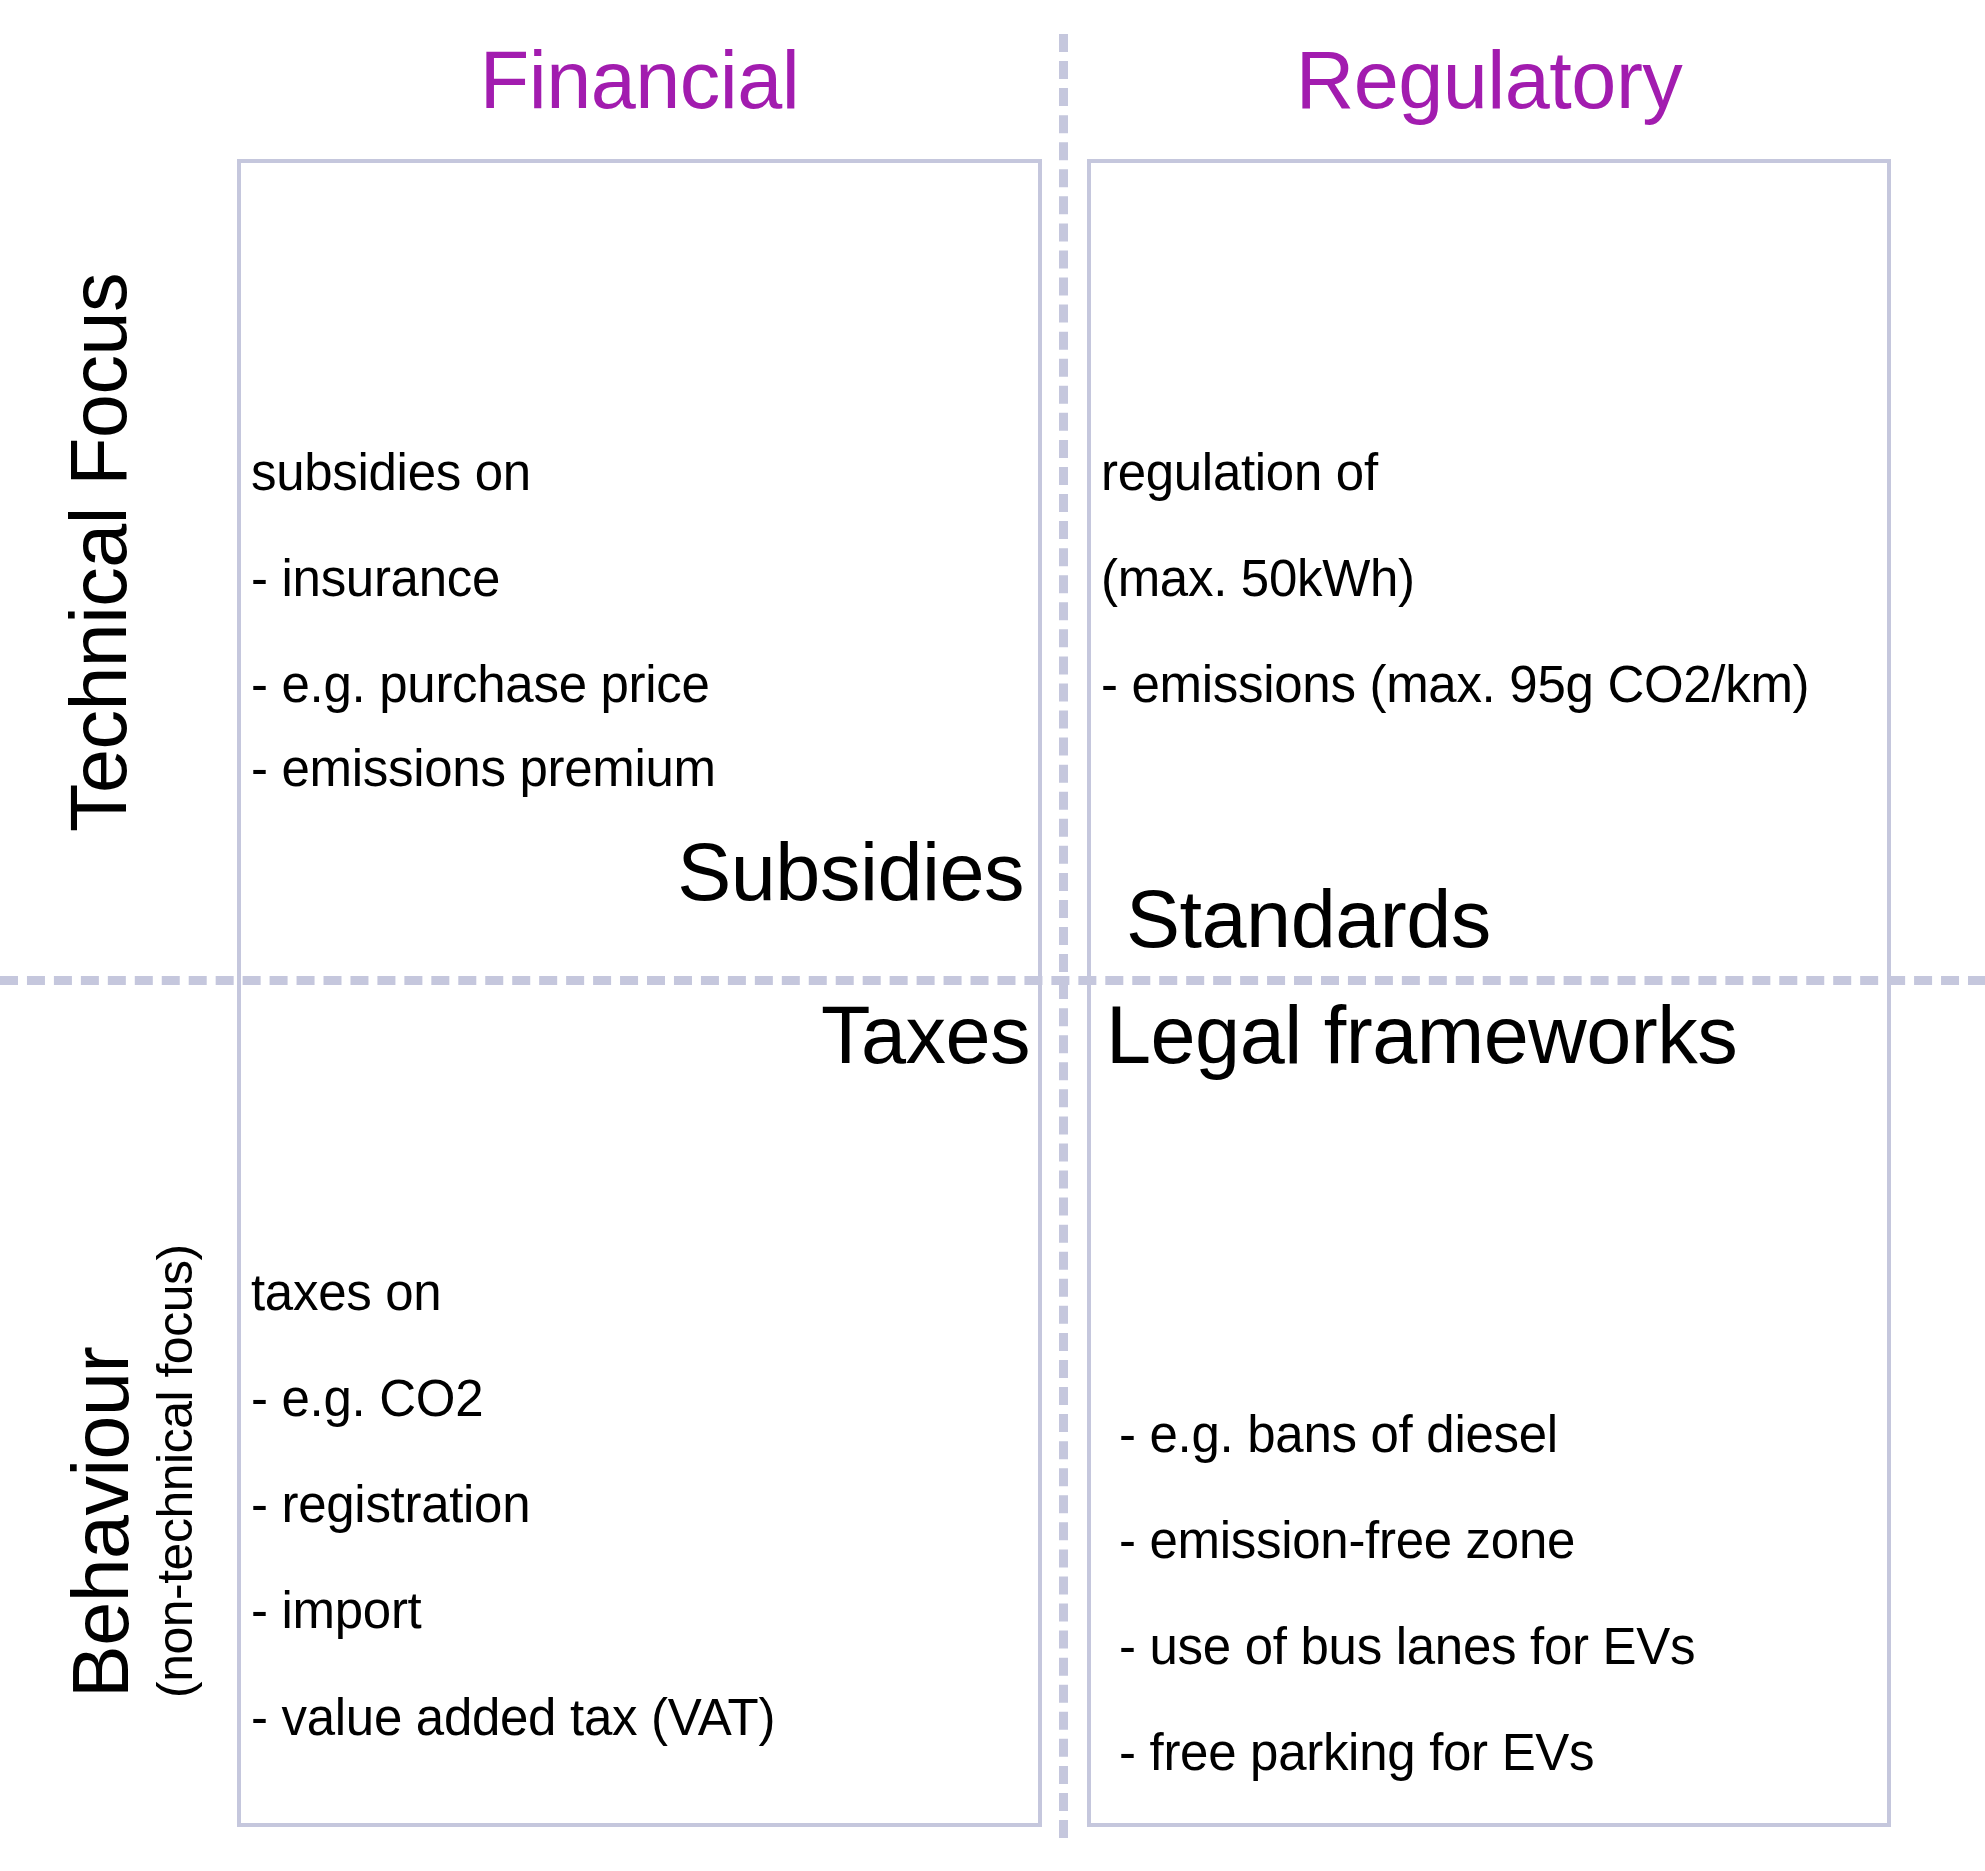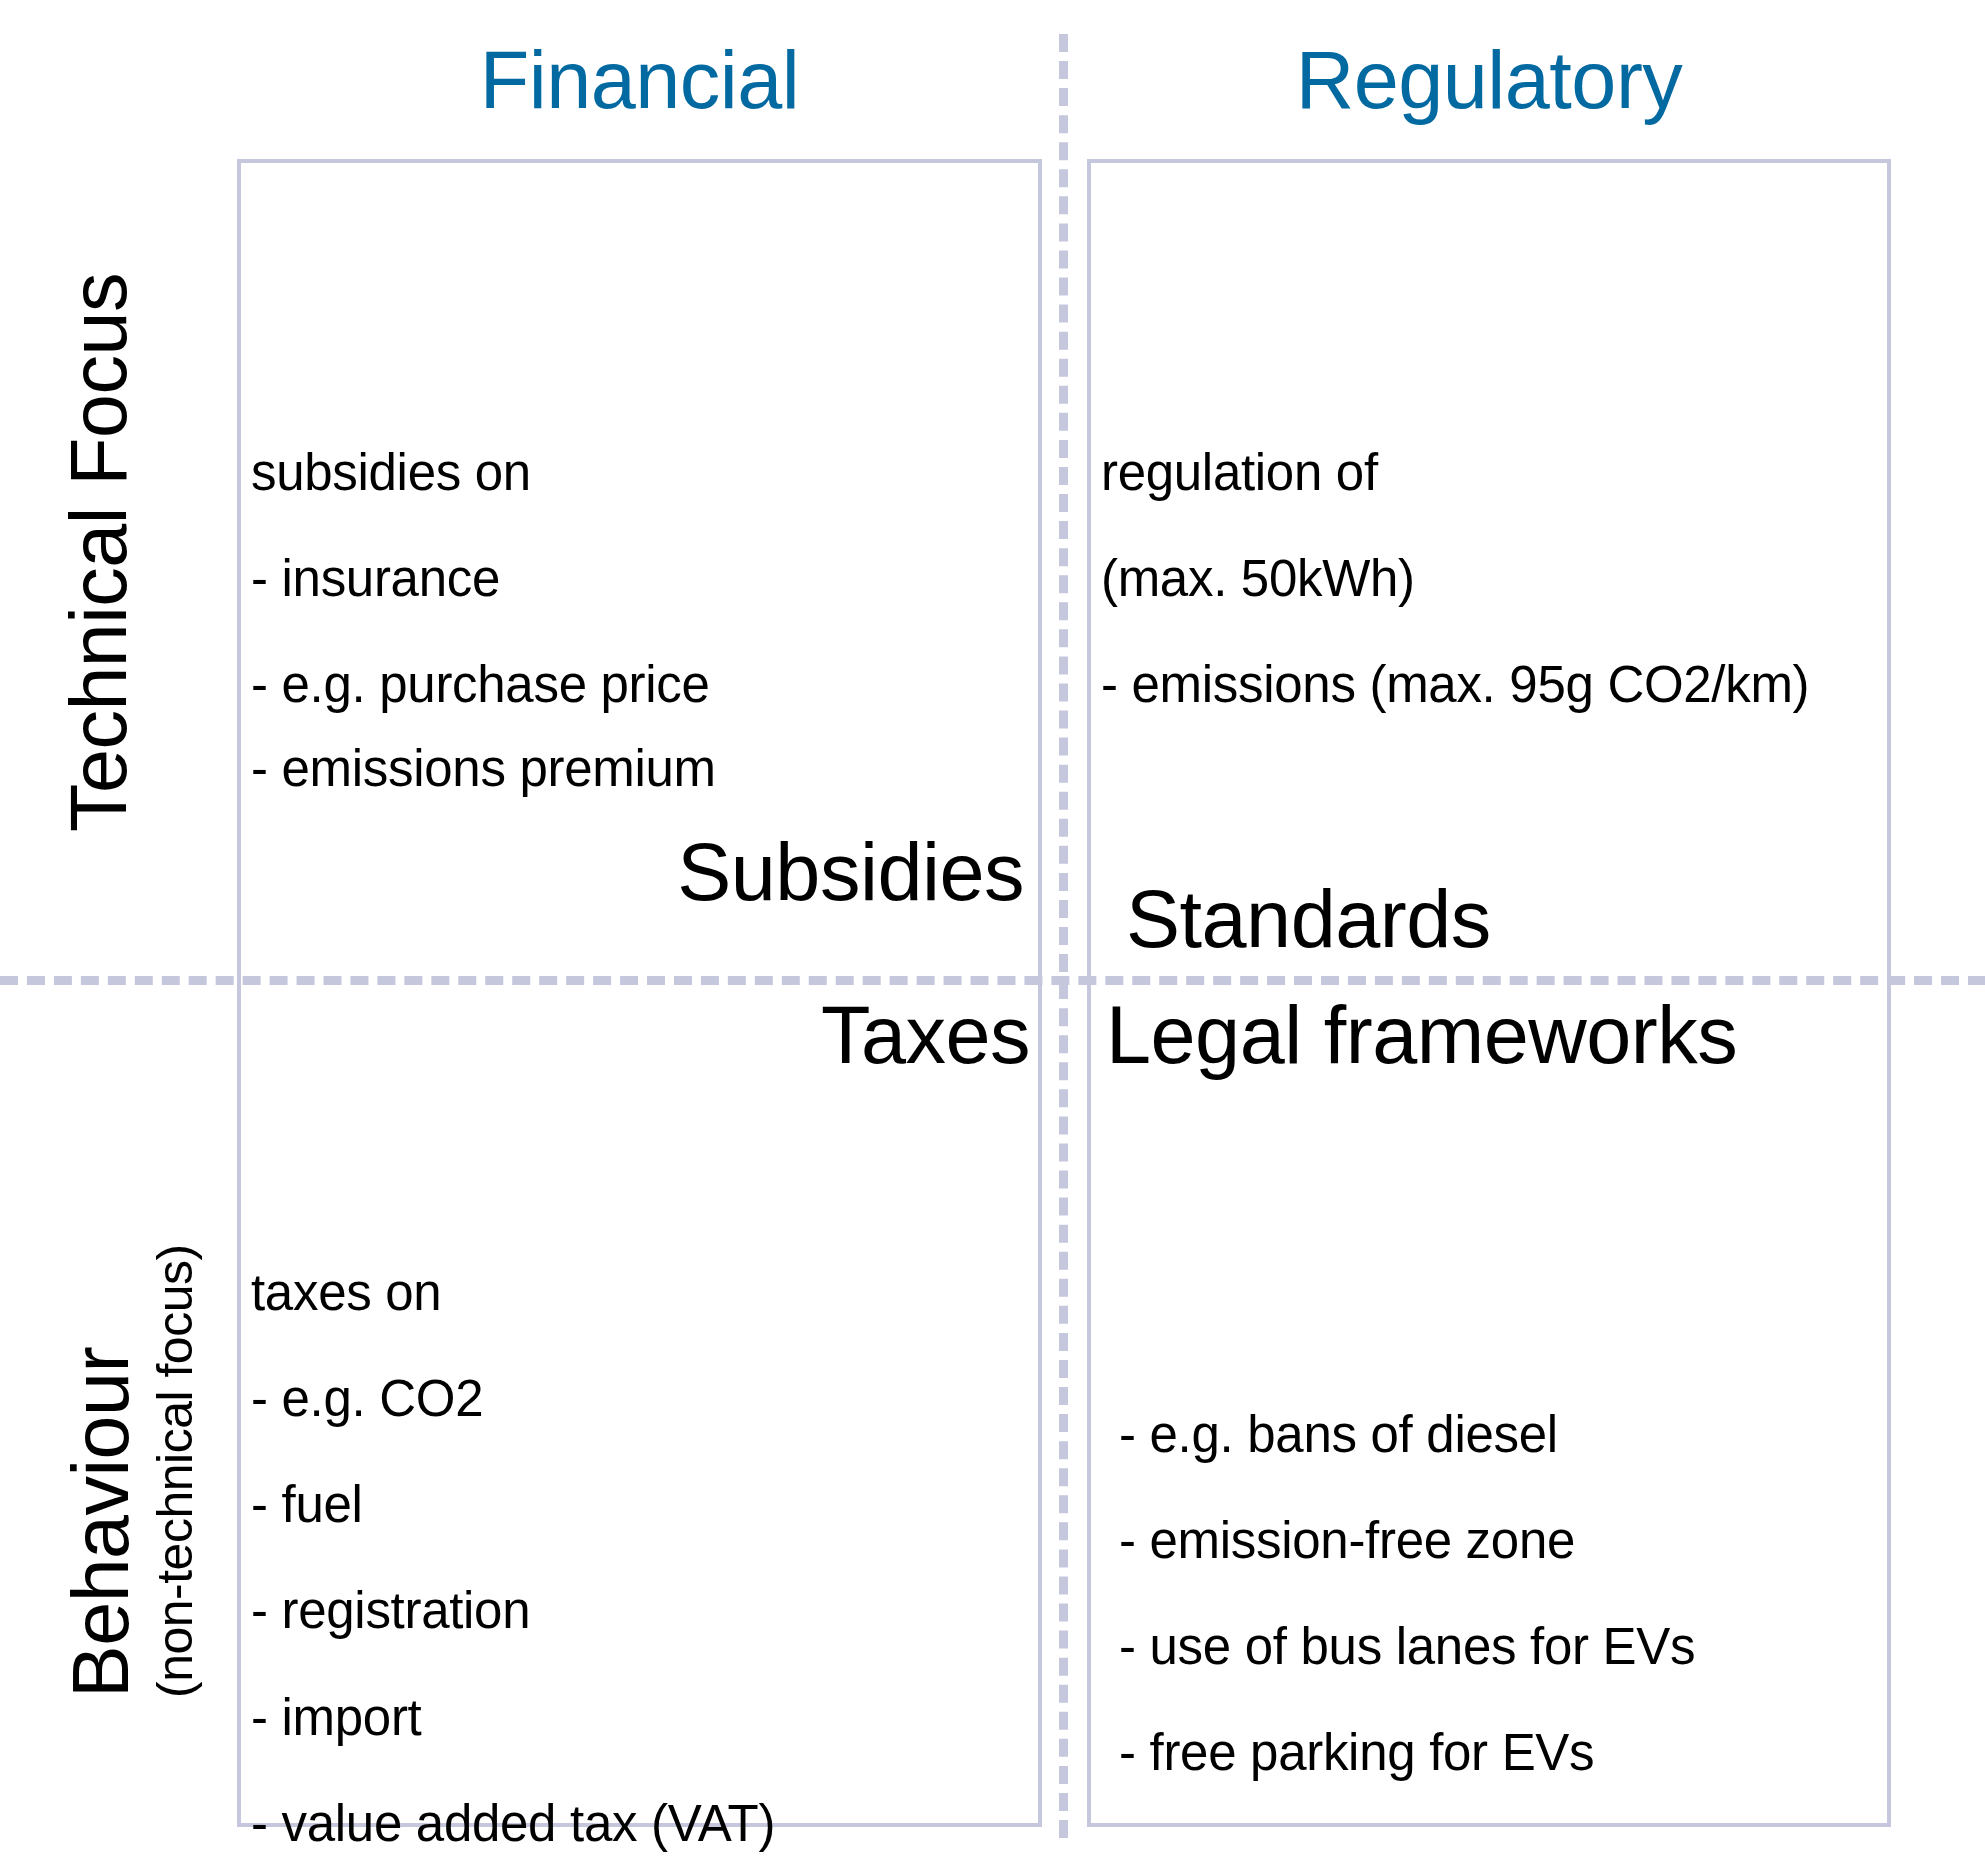--- a/index.html
+++ b/index.html
@@ -22,21 +22,21 @@
 
   
   .col-header {
     position: absolute;
     font-size: 81px;
     font-weight: 400;
     line-height: 1;
     letter-spacing: -0.5px;
     text-align: center;
     white-space: nowrap;
-    color: #0369a1;
+    color: #a21caf;
   }
   #header-financial  { left: 237px; top: 40px; width: 805px; }
   #header-regulatory { left: 1087px; top: 40px; width: 804px; }
 
   
   .quad-box {
     position: absolute;
     border: 4px solid #c5c7dd;
     box-sizing: border-box;
     background: transparent;
@@ -160,21 +160,20 @@
 
   <div class="body-block" id="text-tr">
     <span class="ln">regulation of</span>
     <span class="ln">(max. 50kWh)</span>
     <span class="ln">- emissions (max. 95g CO2/km)</span>
   </div>
 
   <div class="body-block" id="text-bl">
     <span class="ln">taxes on</span>
     <span class="ln">- e.g. CO2</span>
-    <span class="ln">- fuel</span>
     <span class="ln">- registration</span>
     <span class="ln">- import</span>
     <span class="ln">- value added tax (VAT)</span>
   </div>
 
   <div class="body-block" id="text-br">
     <span class="ln">- e.g. bans of diesel</span>
     <span class="ln">- emission-free zone</span>
     <span class="ln">- use of bus lanes for EVs</span>
     <span class="ln">- free parking for EVs</span>

